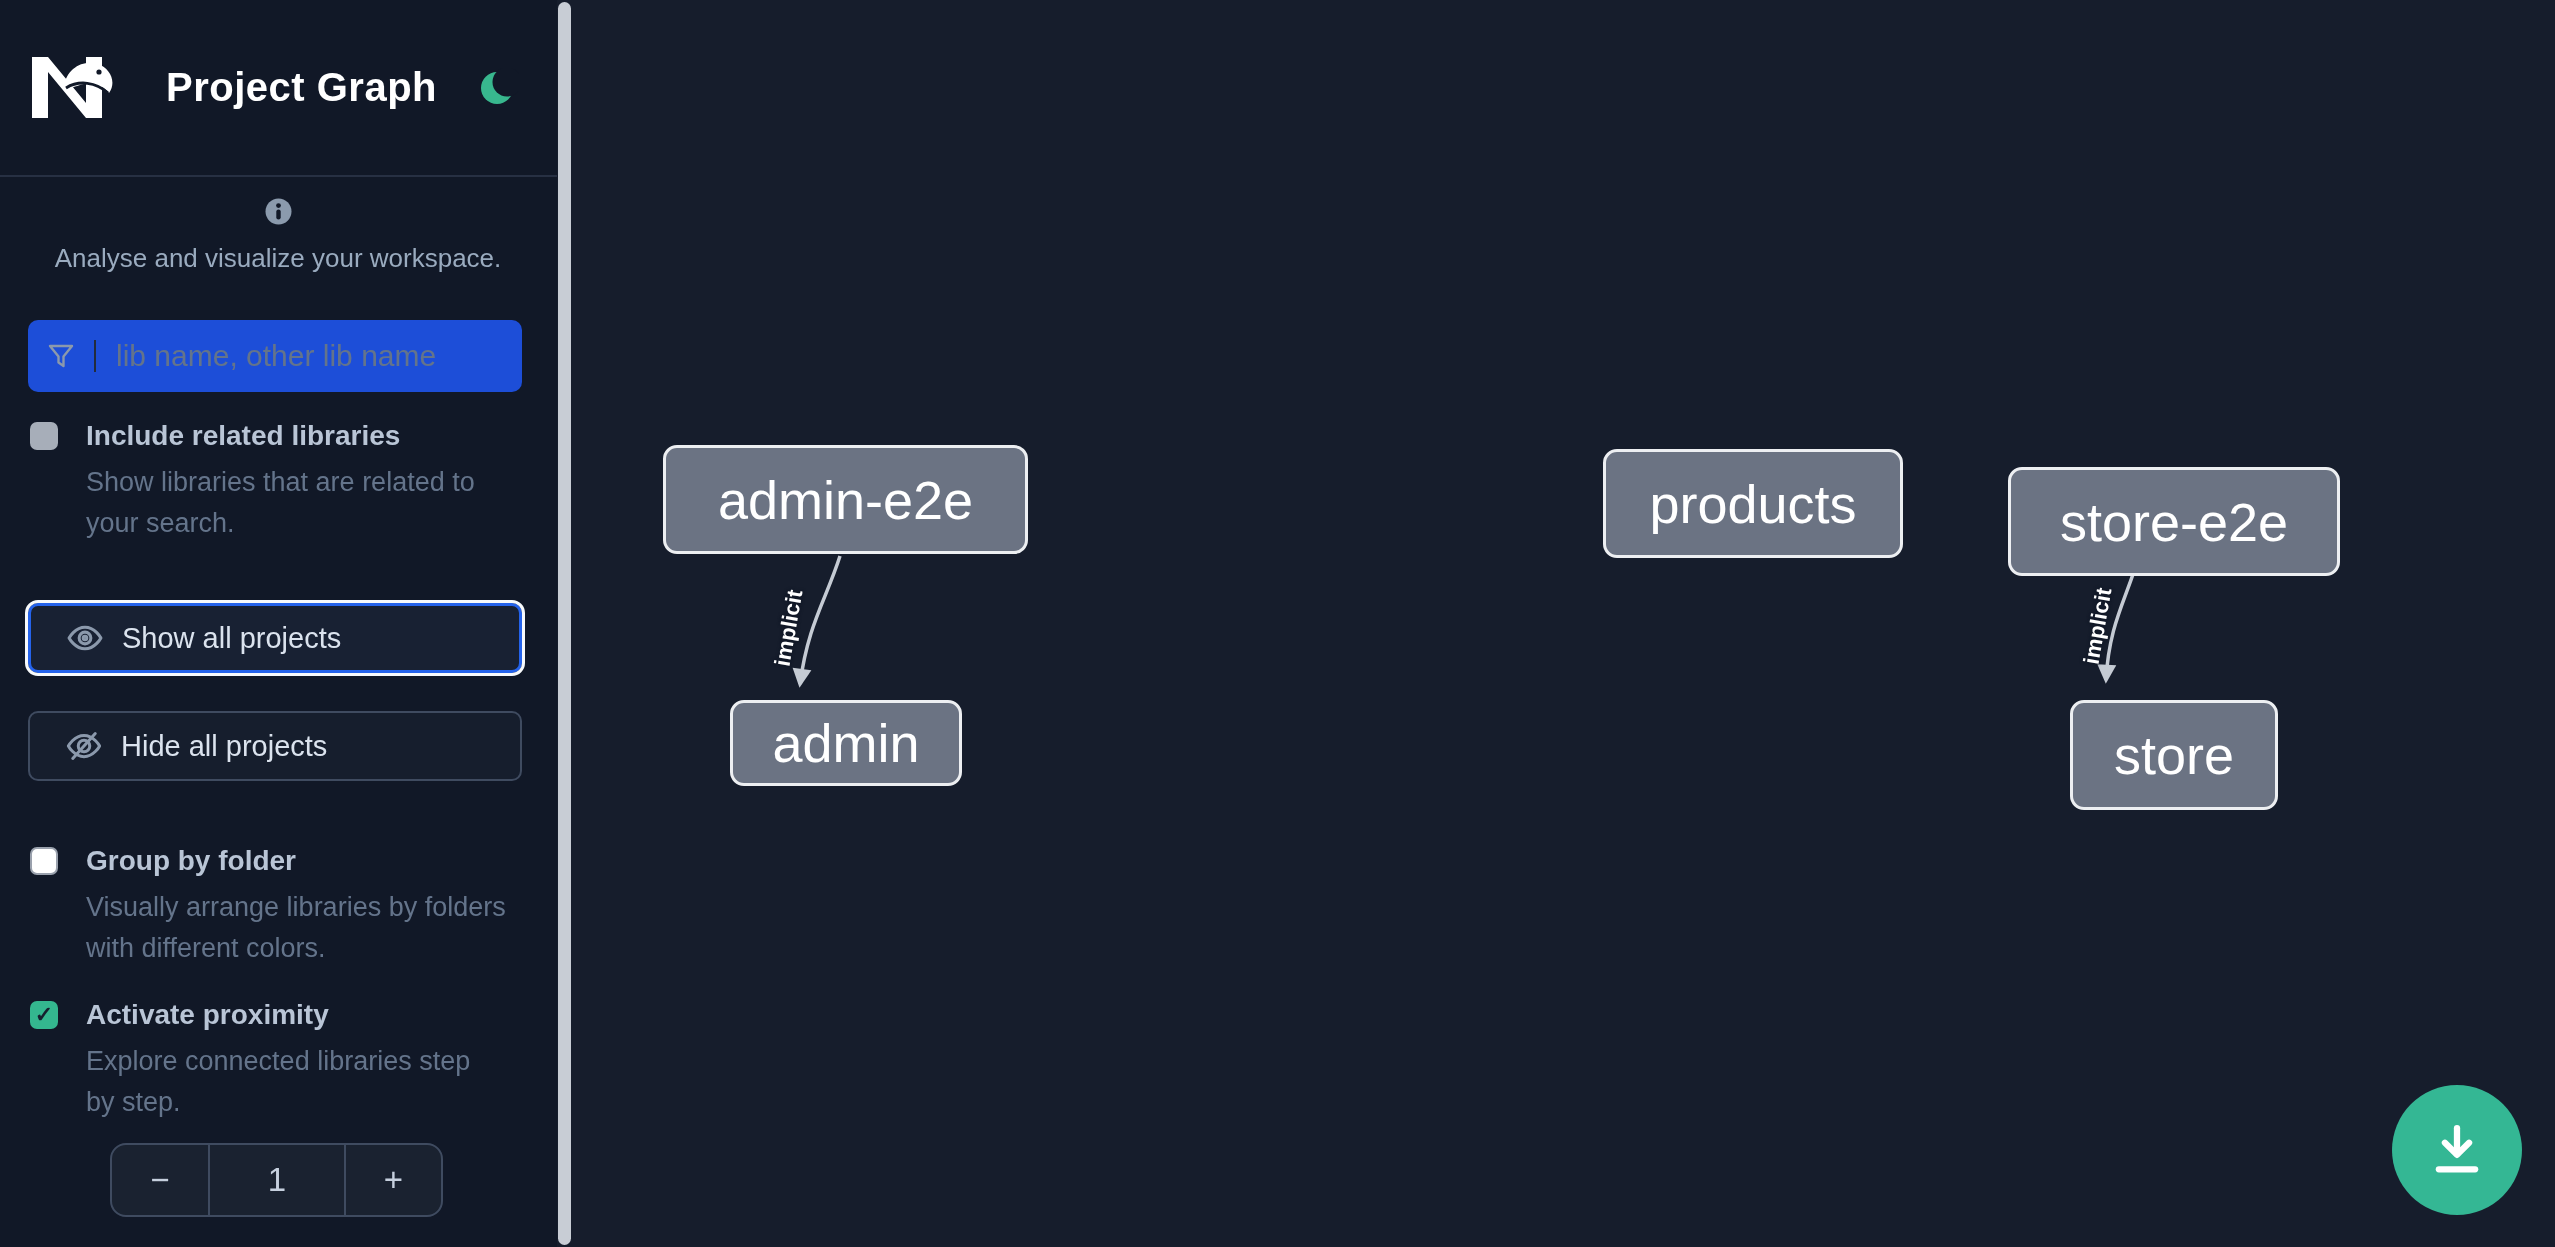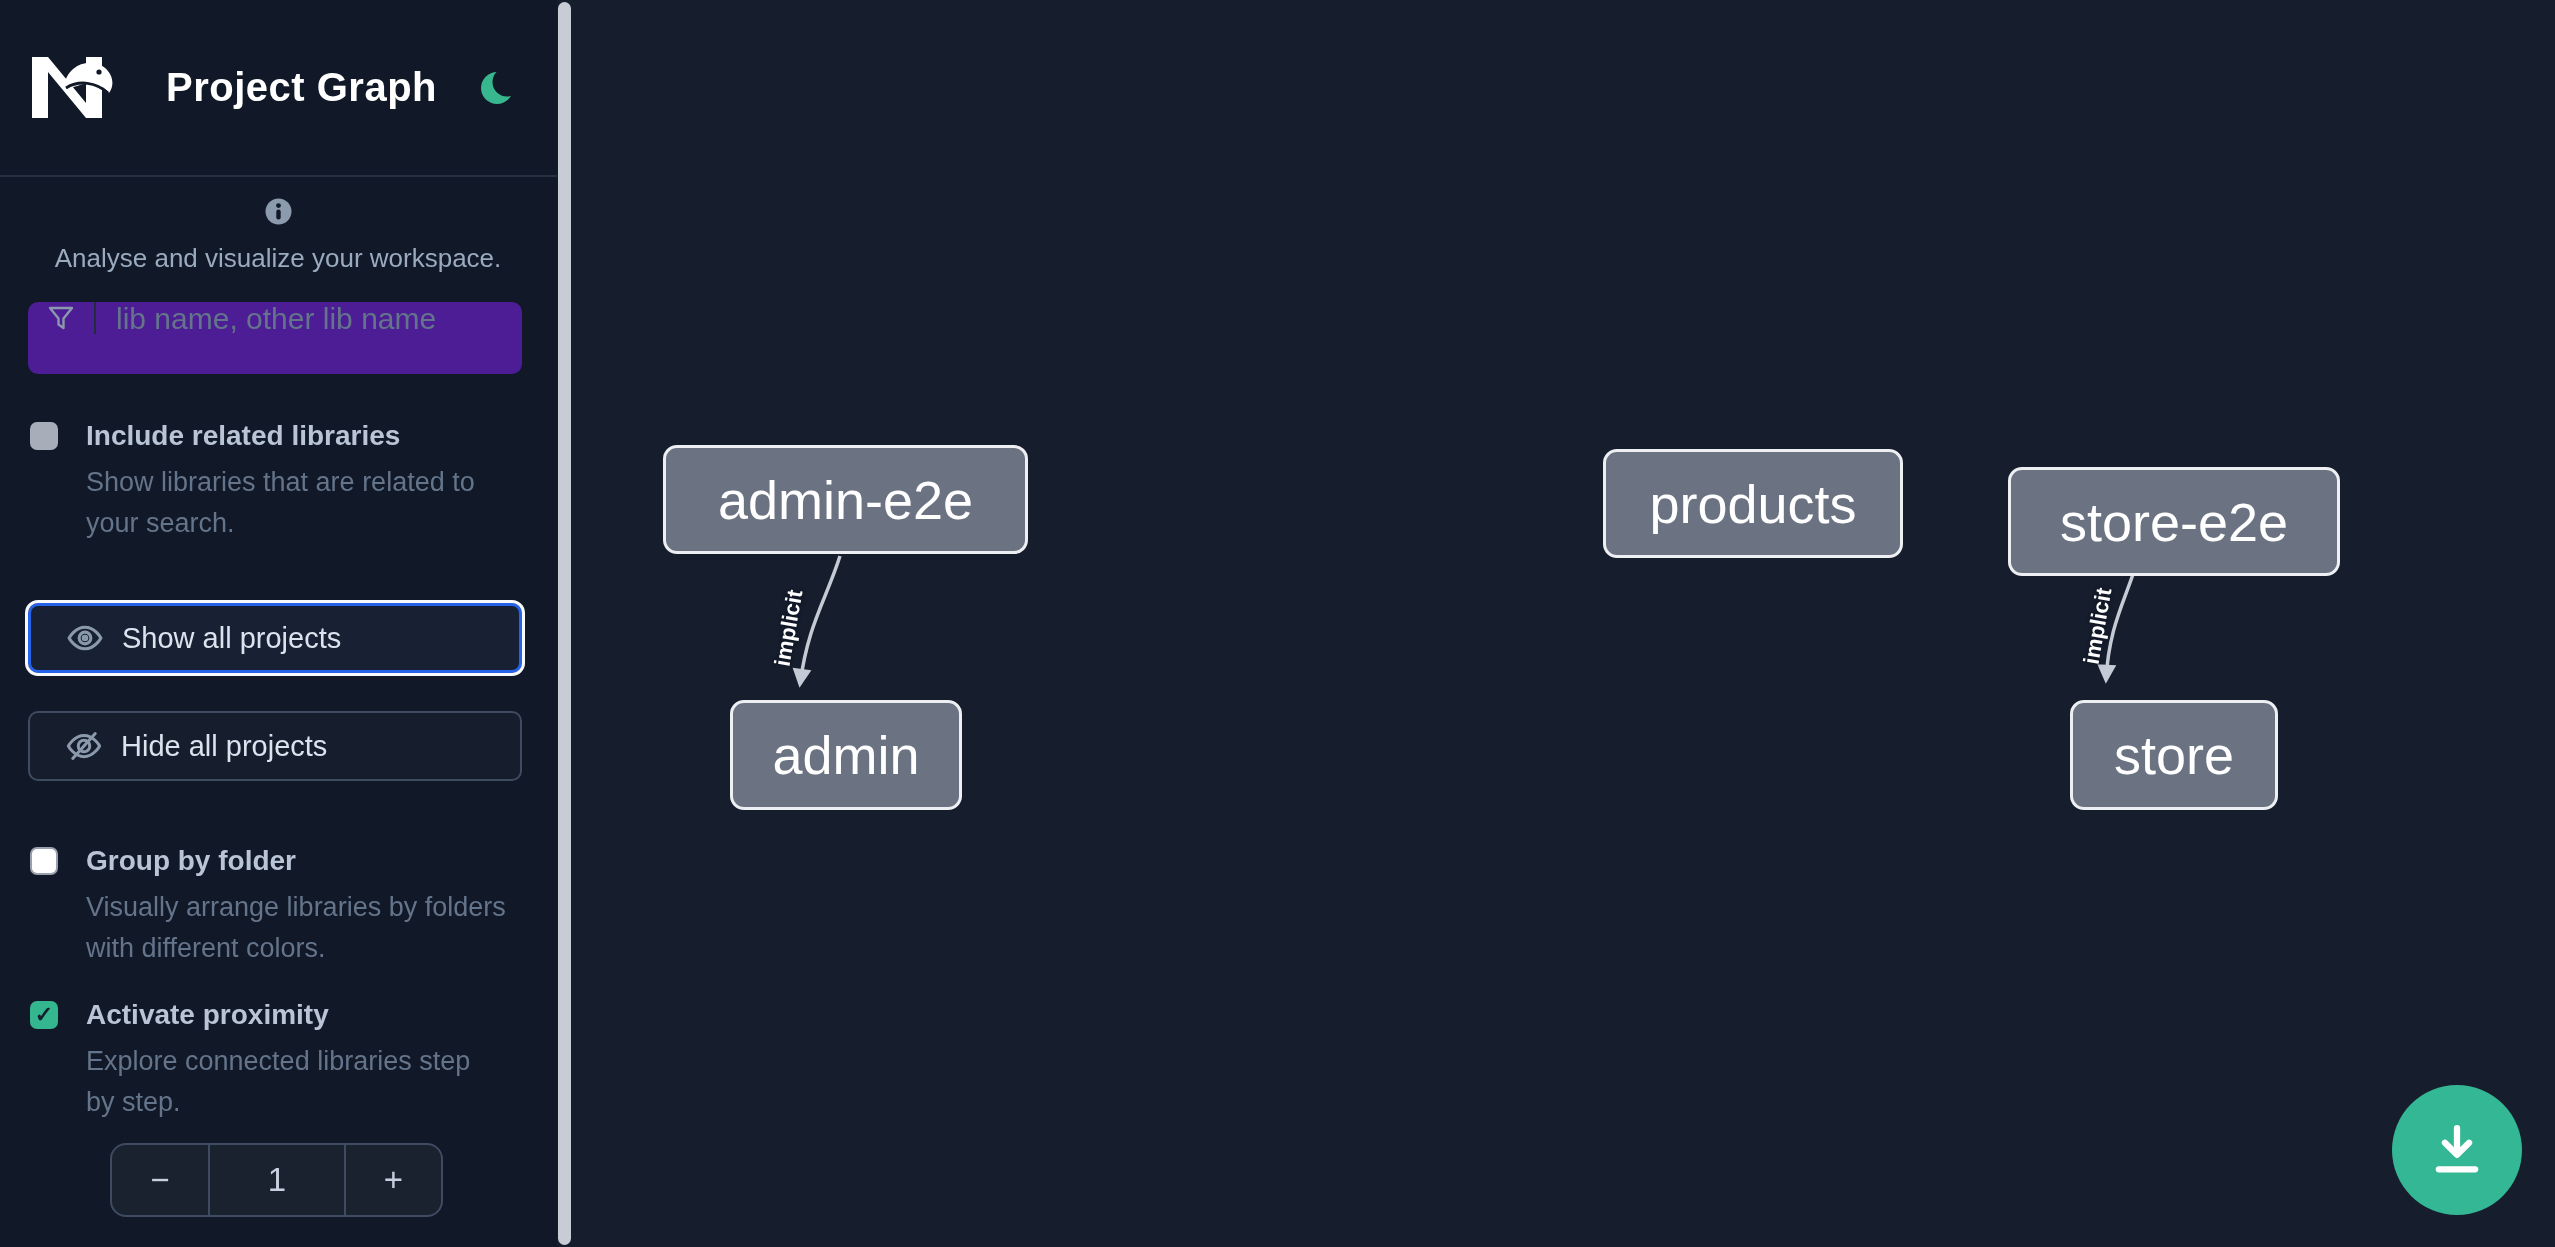--- a/index.html
+++ b/index.html
@@ -13,22 +13,22 @@
                  background:#c8cdd5; border-radius:7px; z-index:5; }
 
   .sb-header { position:absolute; left:0; top:0; width:557px; height:177px;
                border-bottom:2px solid #273043; display:flex; align-items:center; padding:0 36px 0 28px; }
   .sb-title { font-size:40px; font-weight:600; color:#ffffff; margin-left:50px; letter-spacing:.5px; }
   .theme-toggle { margin-left:auto; width:44px; height:44px; display:flex; align-items:center; justify-content:center; cursor:pointer; }
 
   .tagline-row { position:absolute; left:28px; top:198px; width:500px; display:flex; align-items:center; gap:18px;flex-direction:column; }
   .tagline-text { font-size:26px; color:#9aabbf; }
 
-  .search-box { position:absolute; left:28px; top:302px; width:494px; height:72px;
-                background:#4c1d95; border-radius:10px; display:flex; align-items:flex-start; overflow:hidden; }
+  .search-box { position:absolute; left:28px; top:320px; width:494px; height:72px;
+                background:#1d4ed8; border-radius:10px; display:flex; align-items:center; overflow:hidden; }
   .search-icon-cell { width:72px; display:flex; align-items:center; justify-content:center;
                       border-right:2px solid #232c3d; }
   .search-box input { flex:1; background:transparent; border:none; outline:none;
                       font-family:"Liberation Sans", sans-serif; font-size:30px; color:#cbd5e1; padding:0 20px; }
   .search-box input::placeholder { color:#64748b; }
 
   .check-block { position:absolute; left:30px; width:470px; }
   .check-row { display:flex; align-items:flex-start; }
   .checkbox { width:28px; height:28px; border-radius:7px; flex:0 0 28px; margin-top:2px;
               display:flex; align-items:center; justify-content:center; cursor:pointer; }
@@ -173,21 +173,21 @@
     <path d="M 840 556 C 826 600 808 624 800 684" stroke="#c5cbd4" stroke-width="3.5" fill="none" marker-end="url(#arrow)"></path>
     <path d="M 2139 556 C 2126 600 2109 624 2106 680" stroke="#c5cbd4" stroke-width="3.5" fill="none" marker-end="url(#arrow)"></path>
   </svg>
 
   <div class="edge-label" style="left:789px; top:628px;">implicit</div>
   <div class="edge-label" style="left:2098px; top:626px;">implicit</div>
 
   <div class="node" style="left:663px;  top:445px; width:365px; height:109px;">admin-e2e</div>
   <div class="node" style="left:1603px; top:449px; width:300px; height:109px;">products</div>
   <div class="node" style="left:2008px; top:467px; width:332px; height:109px;">store-e2e</div>
-  <div class="node" style="left:730px;  top:700px; width:232px; height:110px;">admin</div>
+  <div class="node" style="left:730px;  top:700px; width:232px; height:86px;">admin</div>
   <div class="node" style="left:2070px; top:700px; width:208px; height:110px;">store</div>
 
   <div class="fab">
     <svg width="58" height="58" viewBox="0 0 24 24" stroke="#ffffff" stroke-width="2.6" fill="none" stroke-linecap="round" stroke-linejoin="round">
       <path d="M12 3 V13.5"></path>
       <path d="M7 9 L12 14 L17 9"></path>
       <path d="M4.5 20 H19.5"></path>
     </svg>
   </div>
 

